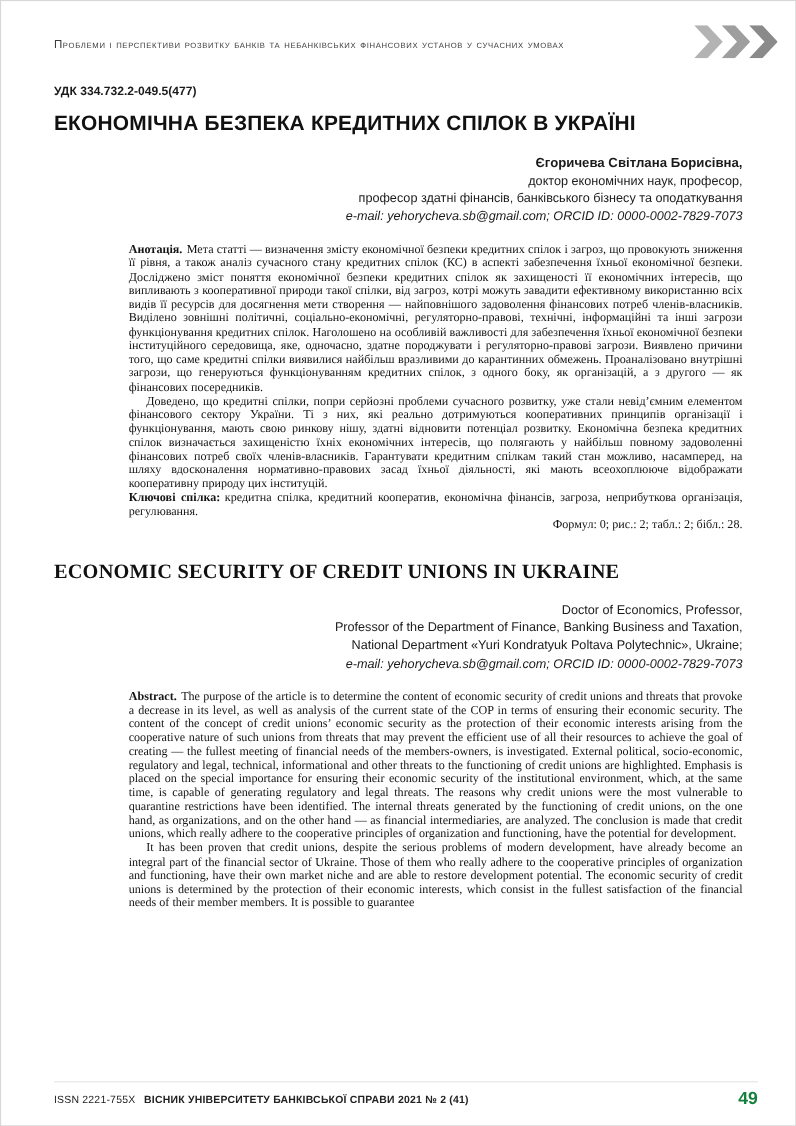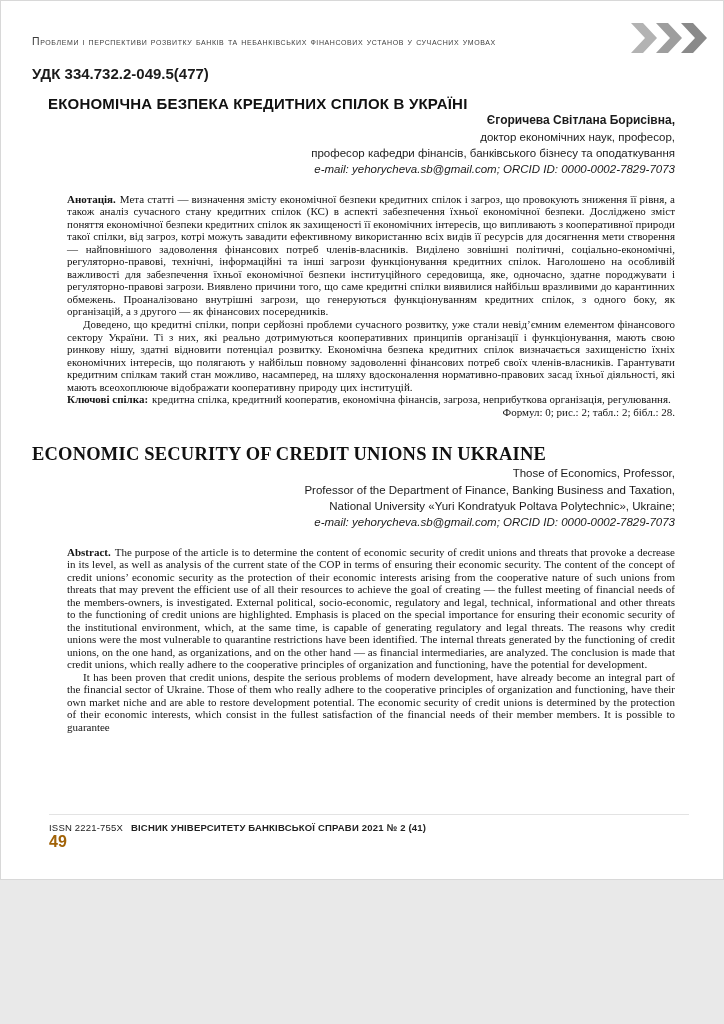--- a/index.html
+++ b/index.html
@@ -1,112 +1,110 @@
 <!DOCTYPE html>
 <html><head>
 <meta charset="utf-8">
 <style>
   html,body { margin:0; padding:0; background:#e9e9e9; }
   .page {
     position:relative;
-    width:724px; height:880px;
+    width:724px; height:1024px;
     margin:0 auto;
     background:#ffffff;
     box-sizing:border-box;
-    padding:34px 48px 0 31px;
+    padding:34px 48px 0 48px;
     font-family:"Liberation Serif", serif;
     color:#1b1b1b;
     overflow:hidden;
     border:1px solid #d8d8d8;
   }
   
   .running-head {
     font-family:"Liberation Sans", sans-serif;
     font-variant:small-caps;
     font-size:10.5px;
     letter-spacing:0.6px;
     color:#3c3c3c;
     max-width:540px;
     line-height:1.3;
   }
   .chevrons { position:absolute; top:22px; right:16px; }
   
   .udc {
-    margin-top:16px;
+    margin-top:28px;
     font-family:"Liberation Sans", sans-serif;
     font-weight:bold;
-    font-size:15px;
+    font-size:11px;
     color:#1b1b1b;
   }
   .title-uk {
     margin-top:13px;
     font-family:"Liberation Sans", sans-serif;
     font-weight:bold;
-    font-size:15px;
+    font-size:19px;
     letter-spacing:0.2px;
     color:#111;
-    margin-left:16px;
   }
   .title-en {
     margin-top:26px;
     font-family:"Liberation Sans", sans-serif;
     font-weight:bold;
     font-size:18.5px;
     letter-spacing:0.2px;
     color:#111;
   }
   .author-block {
-    margin-top:0;
+    margin-top:16px;
     text-align:right;
     font-family:"Liberation Sans", sans-serif;
     font-size:11.5px;
     line-height:1.42;
     color:#1b1b1b;
   }
   .author-name { font-weight:bold; font-size:12px; }
   .author-line { font-weight:normal; }
   .author-contact { font-style:italic; }
   
   .abstract {
     margin-top:15px;
-    margin-left:35px;
+    margin-left:68px;
     font-size:11px;
     line-height:1.14;
     text-align:justify;
     color:#141414;
   }
   .abstract p { margin:0; }
   .abstract p.indent { text-indent:16px; }
   .lead-label { font-weight:bold; margin-right:4px; }
   .kw-label { font-weight:bold; margin-right:4px; }
   .counts-line { margin-top:6px; text-align:right;font-family:Liberation Serif, serif; }
   
   .footer {
     position:absolute;
-    left:48px; right:34px; bottom:28px;
+    left:48px; right:34px; bottom:14px;
     display:flex;
     justify-content:space-between;
-    align-items:flex-start;
+    align-items:center;
     border-top:1px solid #e3e3e3;
     padding-top:7px;
-    flex-direction:column;
   }
   .footer-left {
     font-family:"Liberation Sans", sans-serif;
     font-size:9.5px;
     color:#222;
     letter-spacing:0.2px;
   }
   .footer-issn { font-weight:normal; margin-right:5px; }
   .footer-journal { font-weight:bold; }
   .page-number {
     font-family:"Liberation Sans", sans-serif;
     font-weight:bold;
     font-size:16px;
-    color:#a16207;
+    color:#15803d;
   }
 </style>
 </head>
 <body>
 
 <div class="page">
 
   <div class="running-head">Проблеми і перспективи розвитку банків та небанківських фінансових установ у сучасних умовах</div>
 
   <div class="chevrons">
@@ -117,37 +115,37 @@
     </svg>
   </div>
 
   <div class="udc">УДК 334.732.2-049.5(477)</div>
 
   <h1 class="title-uk" style="margin-bottom:0;">ЕКОНОМІЧНА БЕЗПЕКА КРЕДИТНИХ СПІЛОК В УКРАЇНІ</h1>
 
   <div class="author-block">
     <div class="author-name">Єгоричева Світлана Борисівна,</div>
     <div class="author-line">доктор економічних наук, професор,</div>
-    <div class="author-line">професор кафедри фінансів, банківського бізнесу та оподаткування</div>
+    <div class="author-line">професор здатні фінансів, банківського бізнесу та оподаткування</div>
     <div class="author-contact">e-mail: yehorycheva.sb@gmail.com; ORCID ID: 0000-0002-7829-7073</div>
   </div>
 
   <div class="abstract">
     <p><b class="lead-label">Анотація.</b><span>Мета статті — визначення змісту економічної безпеки кредитних спілок і загроз, що провокують зниження її рівня, а також аналіз сучасного стану кредитних спілок (КС) в аспекті забезпечення їхньої економічної безпеки. Досліджено зміст поняття економічної безпеки кредитних спілок як захищеності її економічних інтересів, що випливають з кооперативної природи такої спілки, від загроз, котрі можуть завадити ефективному використанню всіх видів її ресурсів для досягнення мети створення — найповнішого задоволення фінансових потреб членів-власників. Виділено зовнішні політичні, соціально-економічні, регуляторно-правові, технічні, інформаційні та інші загрози функціонування кредитних спілок. Наголошено на особливій важливості для забезпечення їхньої економічної безпеки інституційного середовища, яке, одночасно, здатне породжувати і регуляторно-правові загрози. Виявлено причини того, що саме кредитні спілки виявилися найбільш вразливими до карантинних обмежень. Проаналізовано внутрішні загрози, що генеруються функціонуванням кредитних спілок, з одного боку, як організацій, а з другого — як фінансових посередників.</span></p>
     <p class="indent">Доведено, що кредитні спілки, попри серйозні проблеми сучасного розвитку, уже стали невід’ємним елементом фінансового сектору України. Ті з них, які реально дотримуються кооперативних принципів організації і функціонування, мають свою ринкову нішу, здатні відновити потенціал розвитку. Економічна безпека кредитних спілок визначається захищеністю їхніх економічних інтересів, що полягають у найбільш повному задоволенні фінансових потреб своїх членів-власників. Гарантувати кредитним спілкам такий стан можливо, насамперед, на шляху вдосконалення нормативно-правових засад їхньої діяльності, які мають всеохоплююче відображати кооперативну природу цих інституцій.</p>
     <p><b class="kw-label">Ключові спілка:</b><span>кредитна спілка, кредитний кооператив, економічна фінансів, загроза, неприбуткова організація, регулювання.</span></p>
     <p class="counts-line">Формул: 0; рис.: 2; табл.: 2; бібл.: 28.</p>
   </div>
 
   <h2 class="title-en" style="margin-bottom:0;font-family:Liberation Serif, serif;">ECONOMIC SECURITY OF CREDIT UNIONS IN UKRAINE</h2>
 
   <div class="author-block">
-    <div class="author-line">Those of Economics, Professor,</div>
+    <div class="author-line">Doctor of Economics, Professor,</div>
     <div class="author-line">Professor of the Department of Finance, Banking Business and Taxation,</div>
-    <div class="author-line">National University «Yuri Kondratyuk Poltava Polytechnic», Ukraine;</div>
+    <div class="author-line">National Department «Yuri Kondratyuk Poltava Polytechnic», Ukraine;</div>
     <div class="author-contact">e-mail: yehorycheva.sb@gmail.com; ORCID ID: 0000-0002-7829-7073</div>
   </div>
 
   <div class="abstract">
     <p><b class="lead-label">Abstract.</b><span>The purpose of the article is to determine the content of economic security of credit unions and threats that provoke a decrease in its level, as well as analysis of the current state of the COP in terms of ensuring their economic security. The content of the concept of credit unions’ economic security as the protection of their economic interests arising from the cooperative nature of such unions from threats that may prevent the efficient use of all their resources to achieve the goal of creating — the fullest meeting of financial needs of the members-owners, is investigated. External political, socio-economic, regulatory and legal, technical, informational and other threats to the functioning of credit unions are highlighted. Emphasis is placed on the special importance for ensuring their economic security of the institutional environment, which, at the same time, is capable of generating regulatory and legal threats. The reasons why credit unions were the most vulnerable to quarantine restrictions have been identified. The internal threats generated by the functioning of credit unions, on the one hand, as organizations, and on the other hand — as financial intermediaries, are analyzed. The conclusion is made that credit unions, which really adhere to the cooperative principles of organization and functioning, have the potential for development.</span></p>
     <p class="indent">It has been proven that credit unions, despite the serious problems of modern development, have already become an integral part of the financial sector of Ukraine. Those of them who really adhere to the cooperative principles of organization and functioning, have their own market niche and are able to restore development potential. The economic security of credit unions is determined by the protection of their economic interests, which consist in the fullest satisfaction of the financial needs of their member members. It is possible to guarantee</p>
   </div>
 
   <div class="footer">
     <div class="footer-left">

